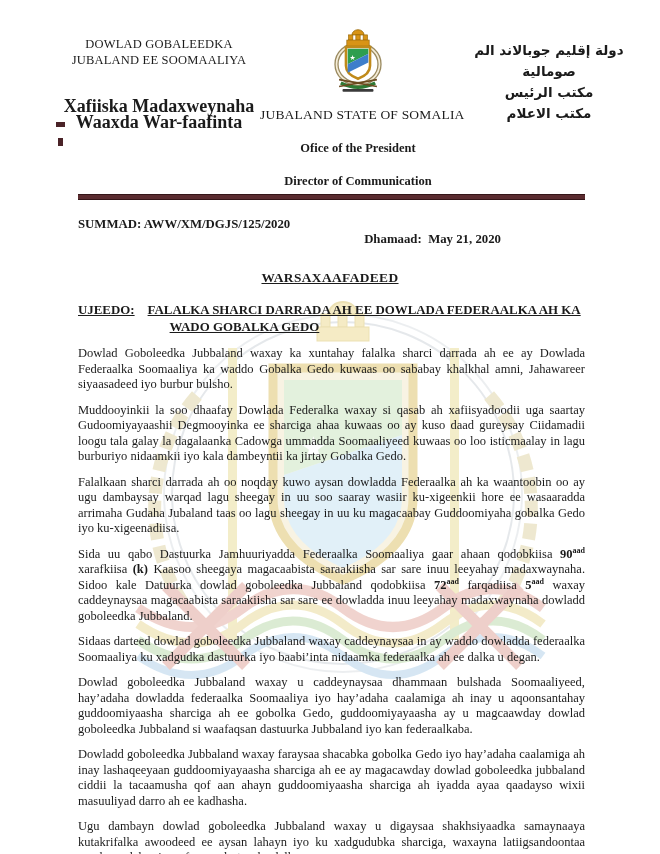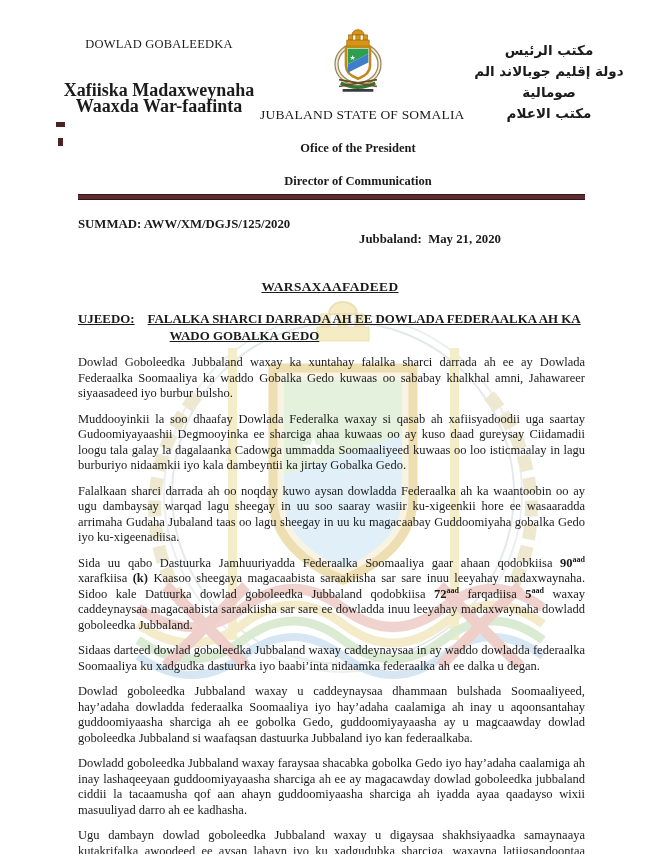--- a/index.html
+++ b/index.html
@@ -18,21 +18,21 @@
   .h-center .bold-line{font-weight:bold;font-size:12.5px;line-height:16px;margin-top:17px;}
   .h-right{flex:1;text-align:center;direction:rtl;padding-top:12px;
            font-family:"DejaVu Sans",sans-serif;font-weight:bold;font-size:13.5px;line-height:21px;}
 
   .rule{height:4px;background:#5b2c30;border-top:1px solid #351518;border-bottom:1px solid #351518;
         margin:5px 75px 0 78px;}
 
   .meta{display:flex;margin:17px 75px 0 78px;font-weight:bold;font-size:12.8px;}
   .meta .date{margin-left:auto;margin-right:84px;white-space:pre;}
 
-  .title{text-align:center;margin-top:17px;font-weight:bold;font-size:13.4px;}
+  .title{text-align:center;margin-top:8px;font-weight:bold;font-size:13.4px;}
   .title span{text-decoration:underline;letter-spacing:.4px;}
 
   .subject{display:flex;margin:16px 75px 0 78px;font-weight:bold;font-size:12.9px;line-height:17px;}
   .subject .lbl{text-decoration:underline;white-space:nowrap;margin-right:13px;}
   .subject .txt{text-decoration:underline;padding-left:22px;text-indent:-22px;}
 
   .body{margin:10px 75px 0 78px;font-size:12.5px;line-height:15.5px;text-align:justify;}
   .body .para{margin-bottom:10px;}
   .body sup{font-size:8px;line-height:0;}
 
@@ -72,20 +72,21 @@
 
   <div class="artifact" style="left:56px;top:122px;width:9px;height:5px;"></div>
   <div class="artifact" style="left:58px;top:138px;width:5px;height:8px;"></div>
 
   <div class="content">
 
     <header class="header">
       <div class="h-left">
         <div class="org">
           <div>DOWLAD GOBALEEDKA</div>
+          <div>JUBALAND EE SOOMAALIYA</div>
         </div>
         <div class="office">
           <div>Xafiiska Madaxweynaha</div>
           <div>Waaxda War-faafinta</div>
         </div>
       </div>
 
       <div class="h-center">
         <svg width="86" height="74" viewBox="0 0 100 86">
           <ellipse cx="50" cy="42" rx="25" ry="23" fill="none" stroke="#9a8a60" stroke-width="5"></ellipse>
@@ -103,35 +104,35 @@
           <line x1="28" y1="60" x2="72" y2="68" stroke="#6b4a1f" stroke-width="2"></line>
           <line x1="28" y1="68" x2="72" y2="60" stroke="#6b4a1f" stroke-width="2"></line>
           <rect x="32" y="71" width="36" height="3" rx="1" fill="#3a3a3a"></rect>
         </svg>
         <div class="state">JUBALAND STATE OF SOMALIA</div>
         <div class="bold-line">Ofice of the President</div>
         <div class="bold-line">Director of Communication</div>
       </div>
 
       <div class="h-right">
+        <div>دولة إقليم جوبالاند الم صومالية</div>
         <div>مكتب الرئيس</div>
-        <div>دولة إقليم جوبالاند الم صومالية</div>
         <div>مكتب الاعلام</div>
       </div>
     </header>
 
     <div class="rule"></div>
 
     <div class="meta">
       <span>
         <span>SUMMAD:</span>
         <span>AWW/XM/DGJS/125/2020</span>
       </span>
       <span class="date">
-        <span>Jubbaland:</span><span>  </span><span>May 21, 2020</span>
+        <span>Dhamaad:</span><span>  </span><span>May 21, 2020</span>
       </span>
     </div>
 
     <div class="title">
       <span>WARSAXAAFADEED</span>
     </div>
 
     <div class="subject">
       <span class="lbl">UJEEDO:</span>
       <span class="txt">FALALKA SHARCI DARRADA AH EE DOWLADA FEDERAALKA AH KA WADO GOBALKA GEDO</span>

